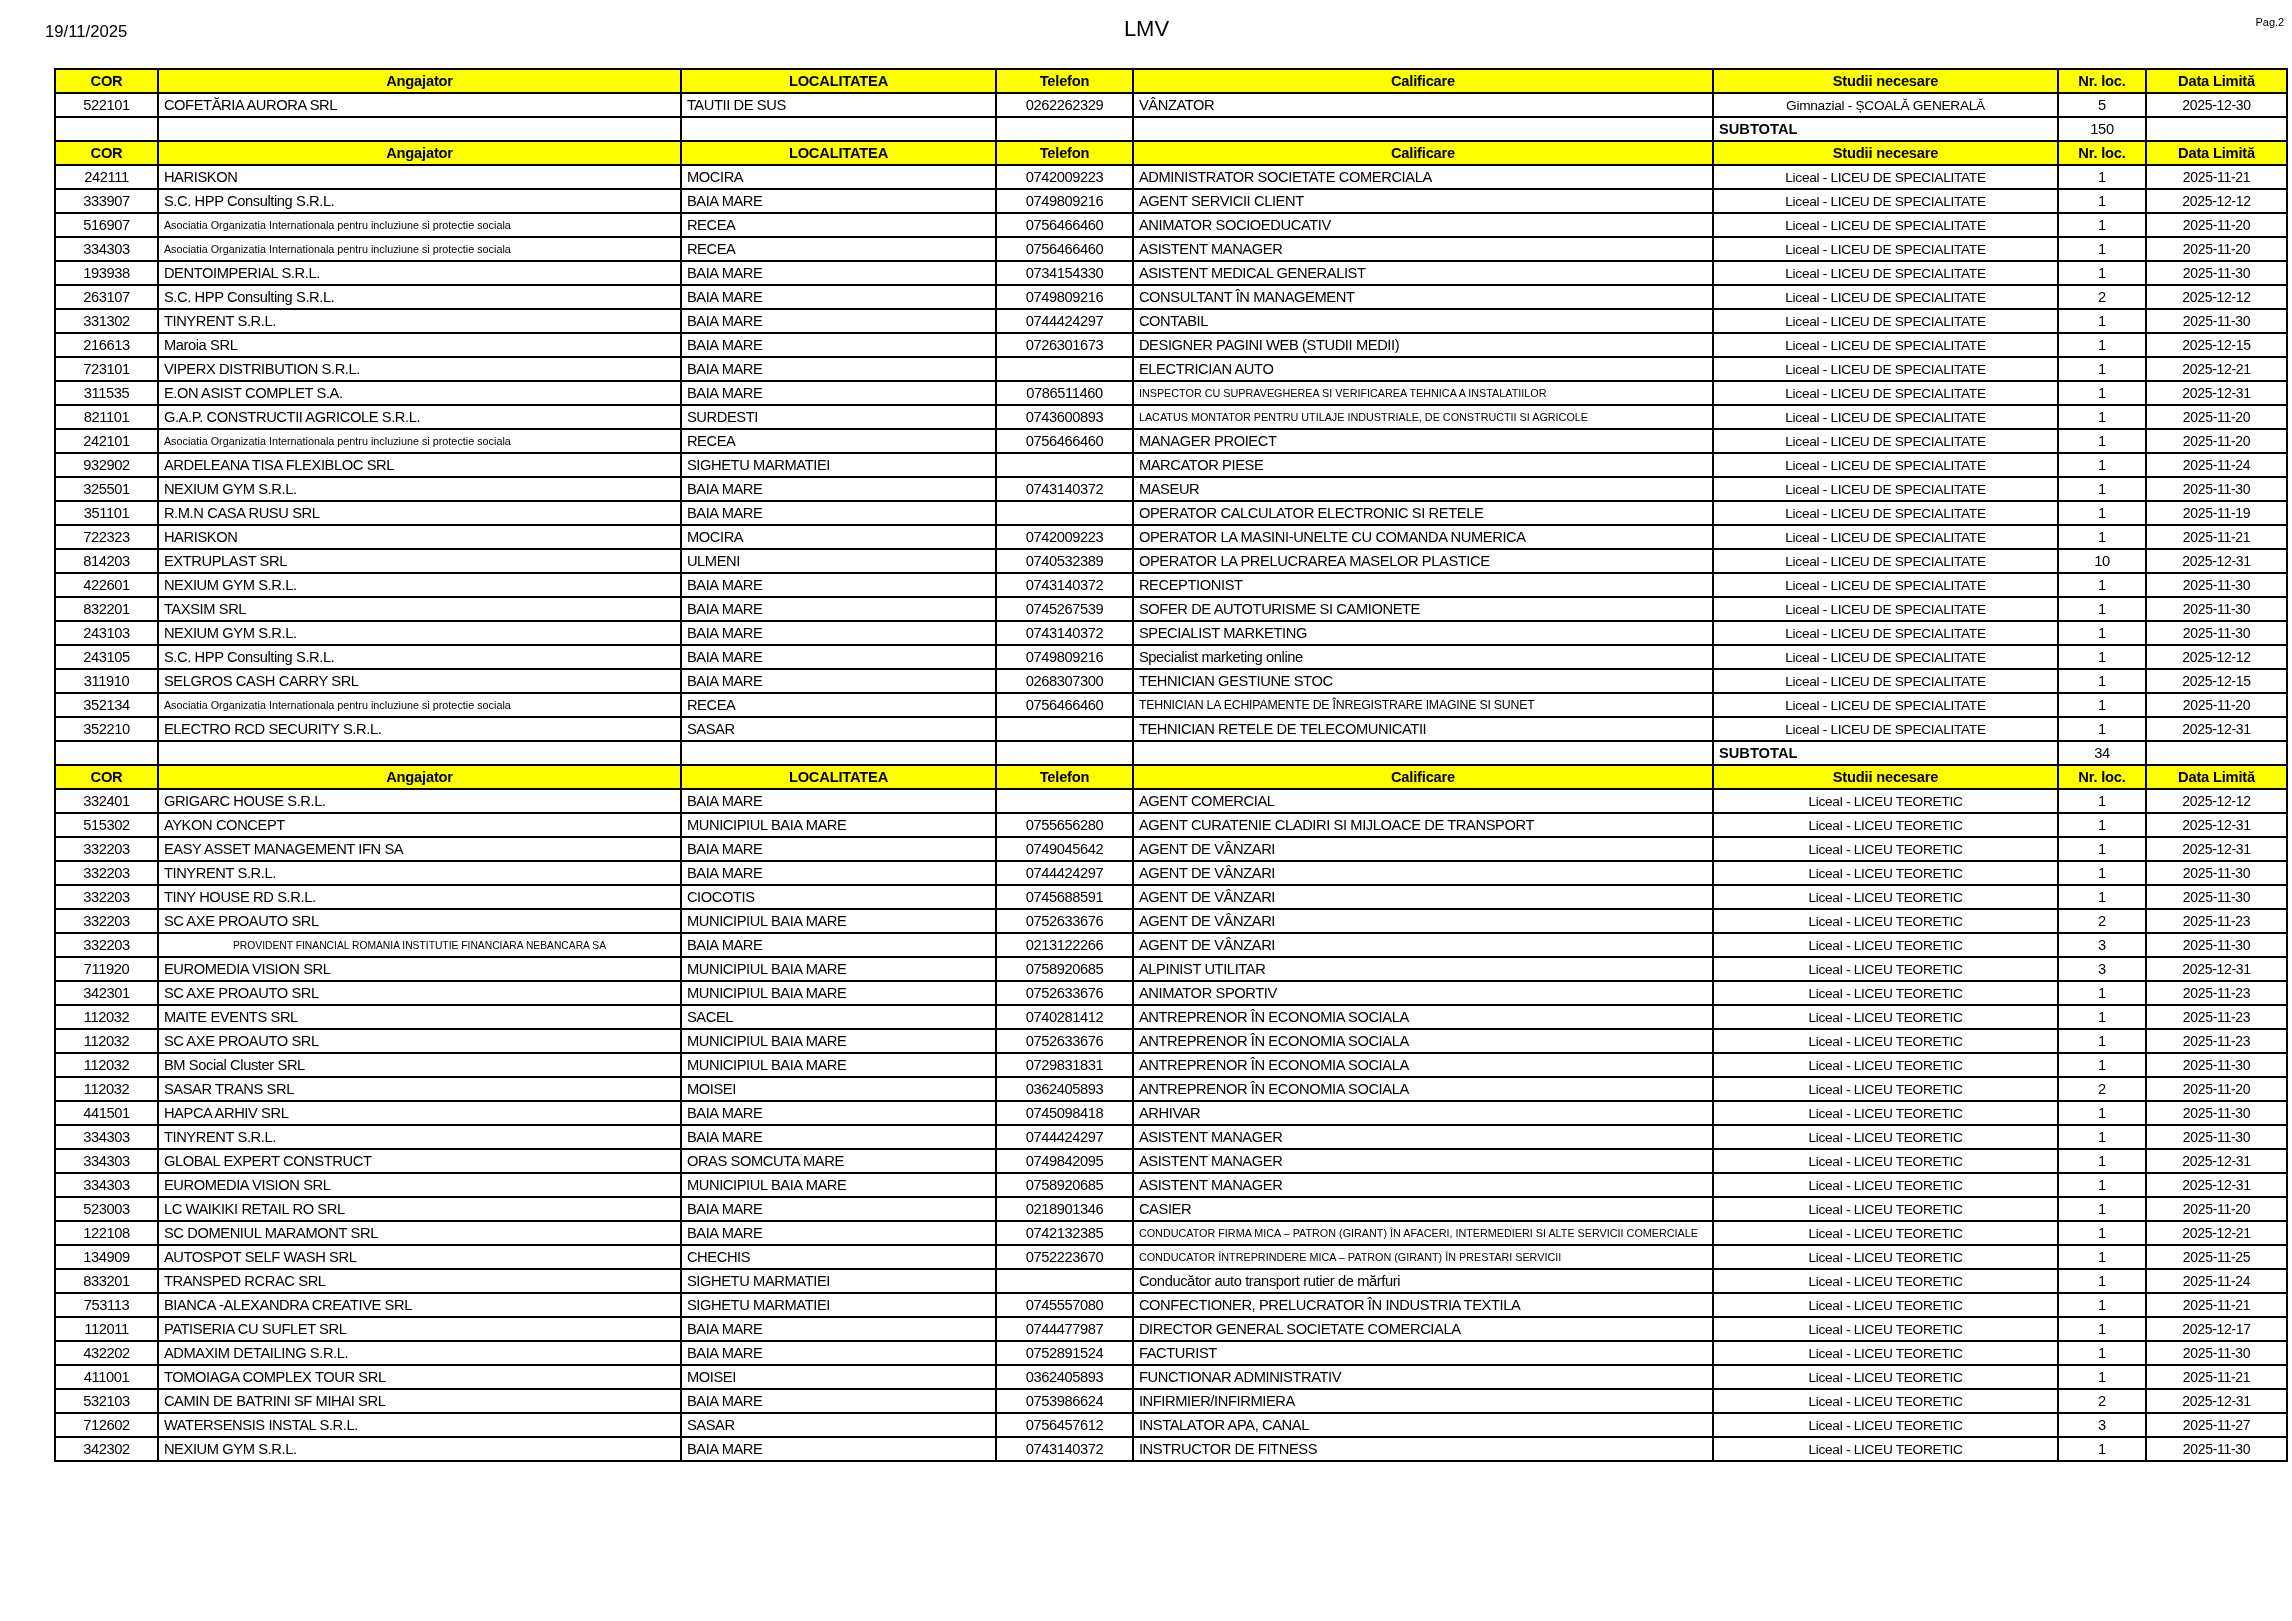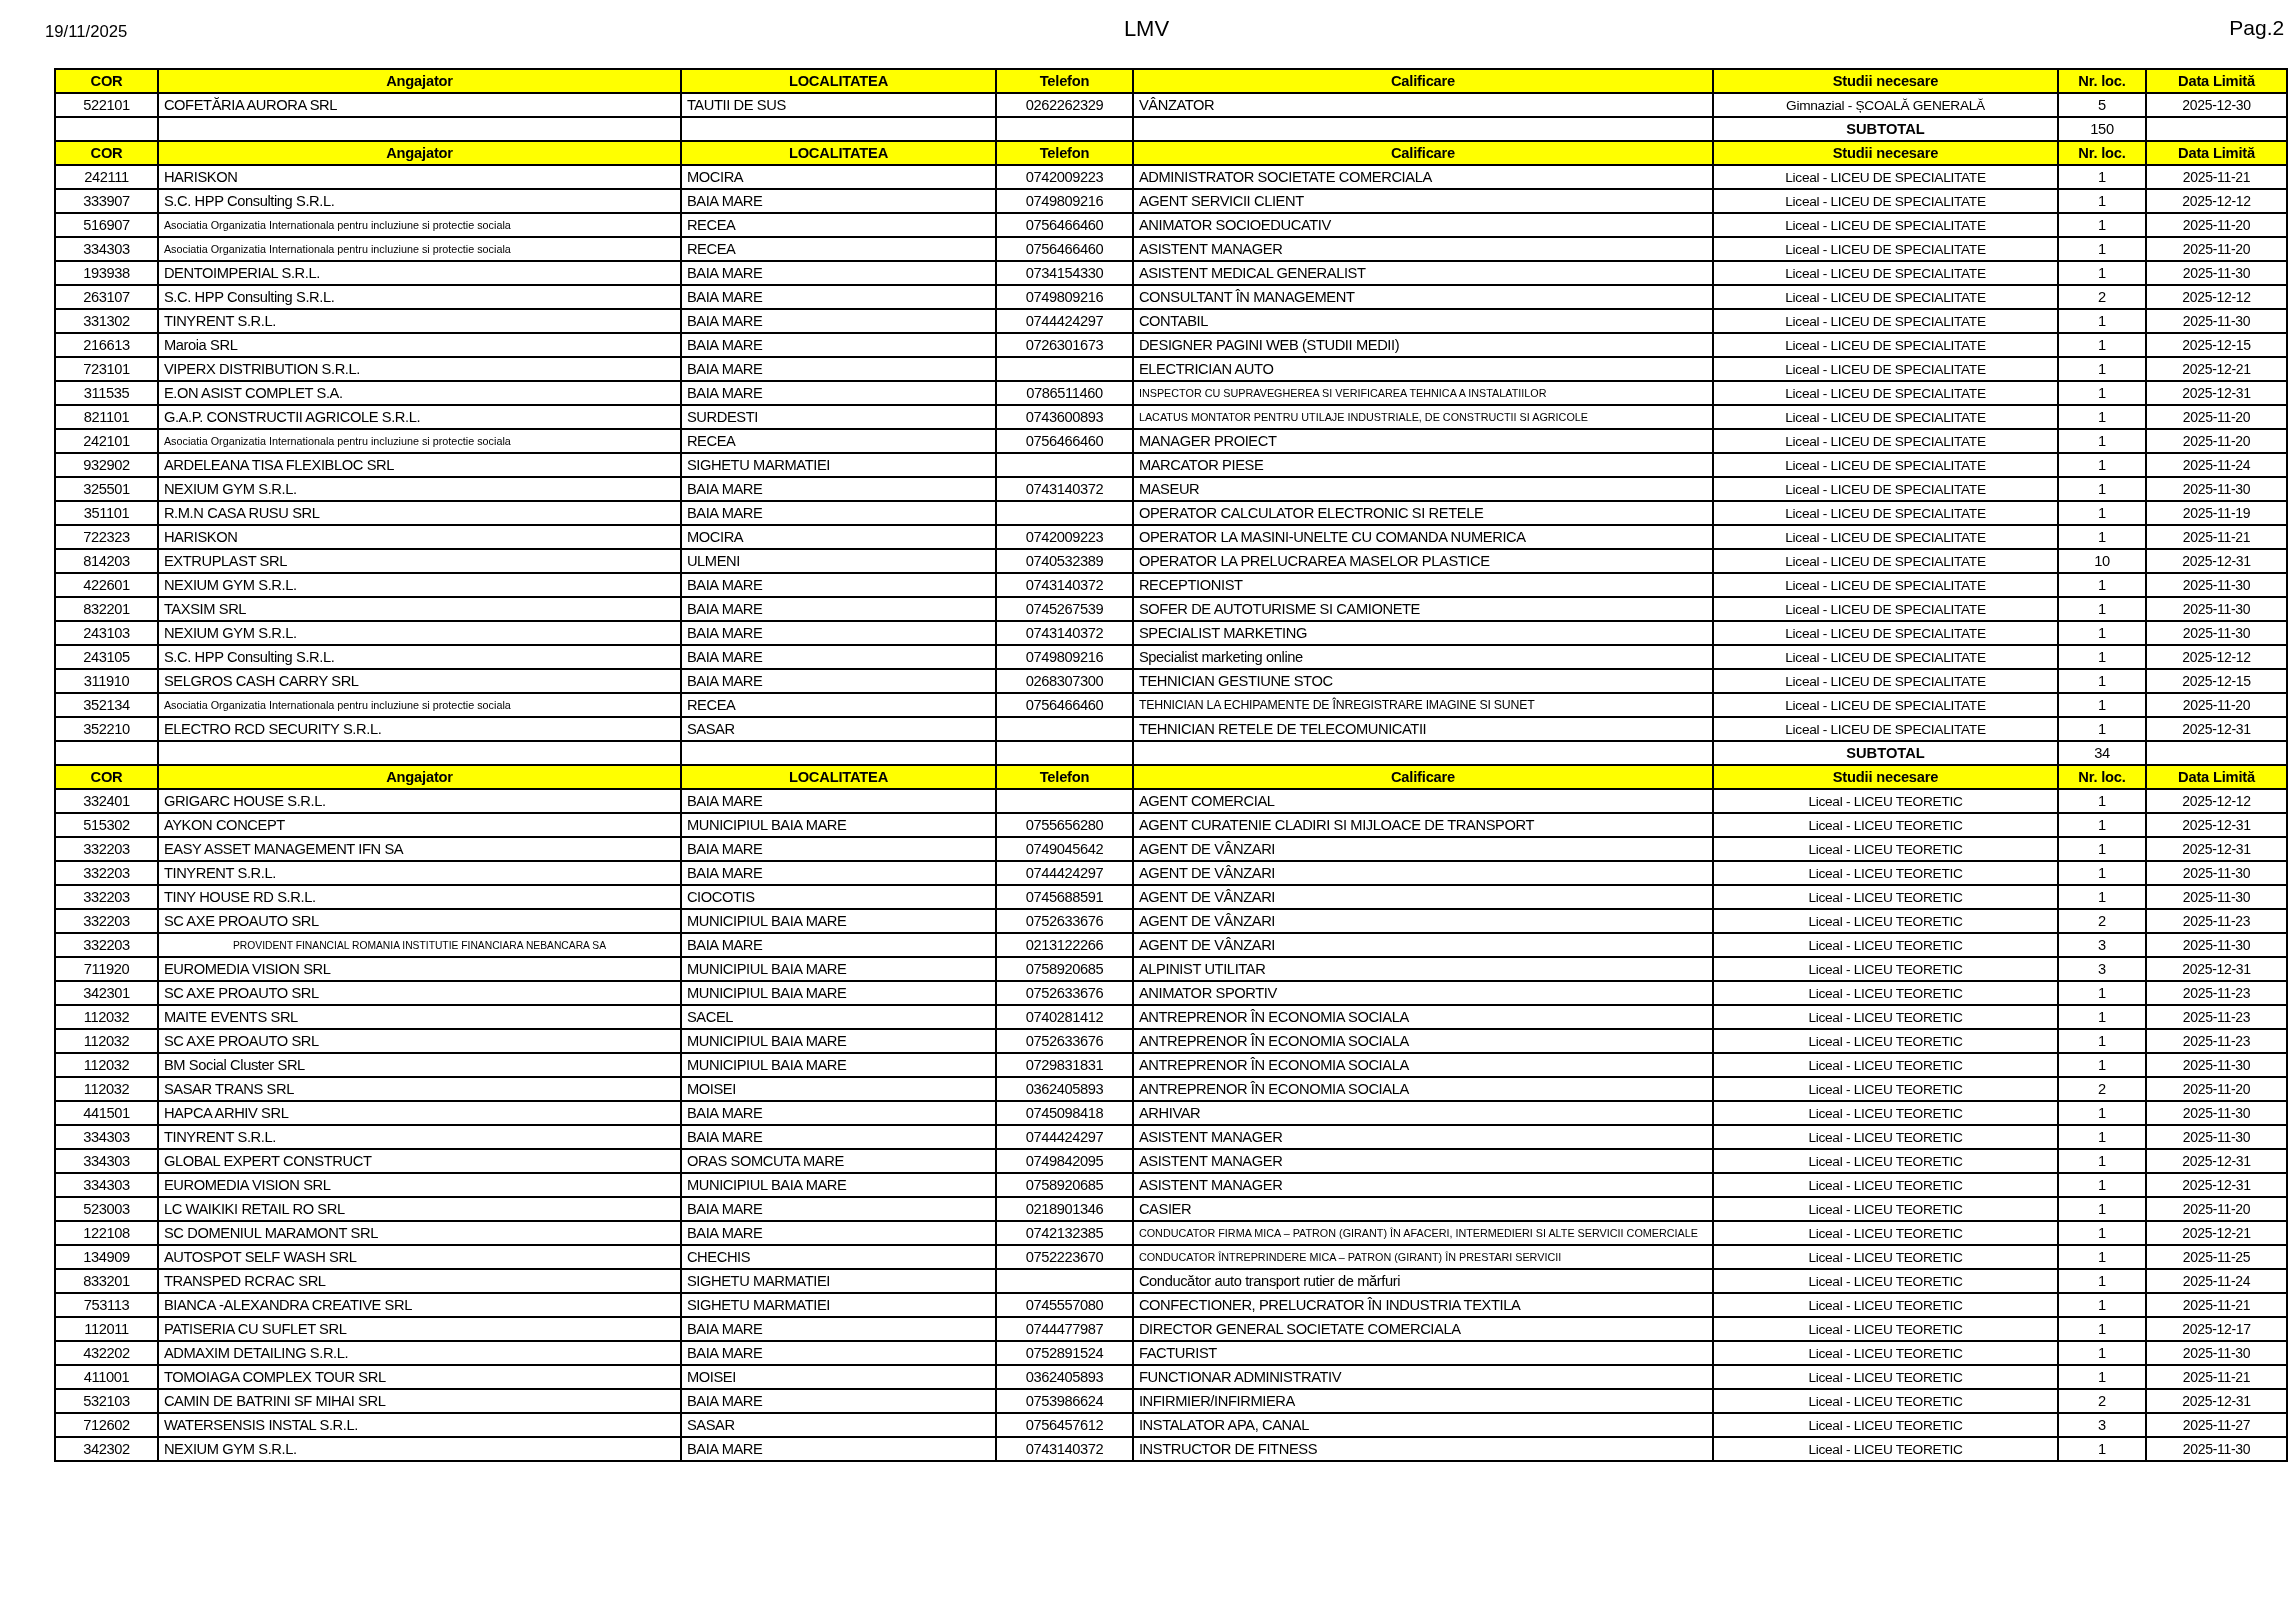--- a/index.html
+++ b/index.html
@@ -2,21 +2,21 @@
 <html><head>
 <meta charset="utf-8">
 <style>
   html,body{margin:0;padding:0;}
   body{
     width:2293px;height:1621px;background:#ffffff;color:#000;
     font-family:"Liberation Sans", sans-serif;position:relative;overflow:hidden;
   }
   .date{position:absolute;left:45px;top:21.6px;font-size:16.7px;}
   .title{position:absolute;left:0;right:0;top:15.7px;text-align:center;font-size:22px;letter-spacing:0;}
-  .pagenum{position:absolute;right:8.8px;top:15.7px;font-size:21px;}
+  .pagenum{position:absolute;right:8.8px;top:15.7px;font-size:11px;}
   table.lmv{
     position:absolute;left:54px;top:68px;width:2233px;
     border-collapse:collapse;table-layout:fixed;
     border:2.9px solid #000;
     padding-left:19px;
   }
   td,th{
     border:2px solid #000;
     overflow:hidden;white-space:nowrap;
     padding:0 4.9px;height:22px;vertical-align:middle;
@@ -27,21 +27,21 @@
   }
   td{font-size:14.7px;letter-spacing:-0.4px;}
   .c-center{text-align:center;}
   .studii{font-size:13.7px;text-align:center;letter-spacing:-0.3px;}
   .dataL{font-size:14px;text-align:center;letter-spacing:-0.3px;}
   .tel{text-align:center;}
   .cor{text-align:center;}
   .sz-s{font-size:10.8px;letter-spacing:0;}
   .sz-xs{font-size:10.3px;letter-spacing:0;text-align:center;}
   .sz-m{font-size:12.3px;letter-spacing:-0.2px;}
-  .sub-label{font-weight:bold;text-align:center;font-size:14.7px;letter-spacing:0;}
+  .sub-label{font-weight:bold;text-align:left;font-size:14.7px;letter-spacing:0;}
   .sub-val{font-weight:normal;text-align:center;font-size:14.7px;}
 </style>
 </head>
 <body>
 
 <div class="topbar">
   <span class="date">19/11/2025</span>
   <span class="title">LMV</span>
   <span class="pagenum">Pag.2</span>
 </div>

